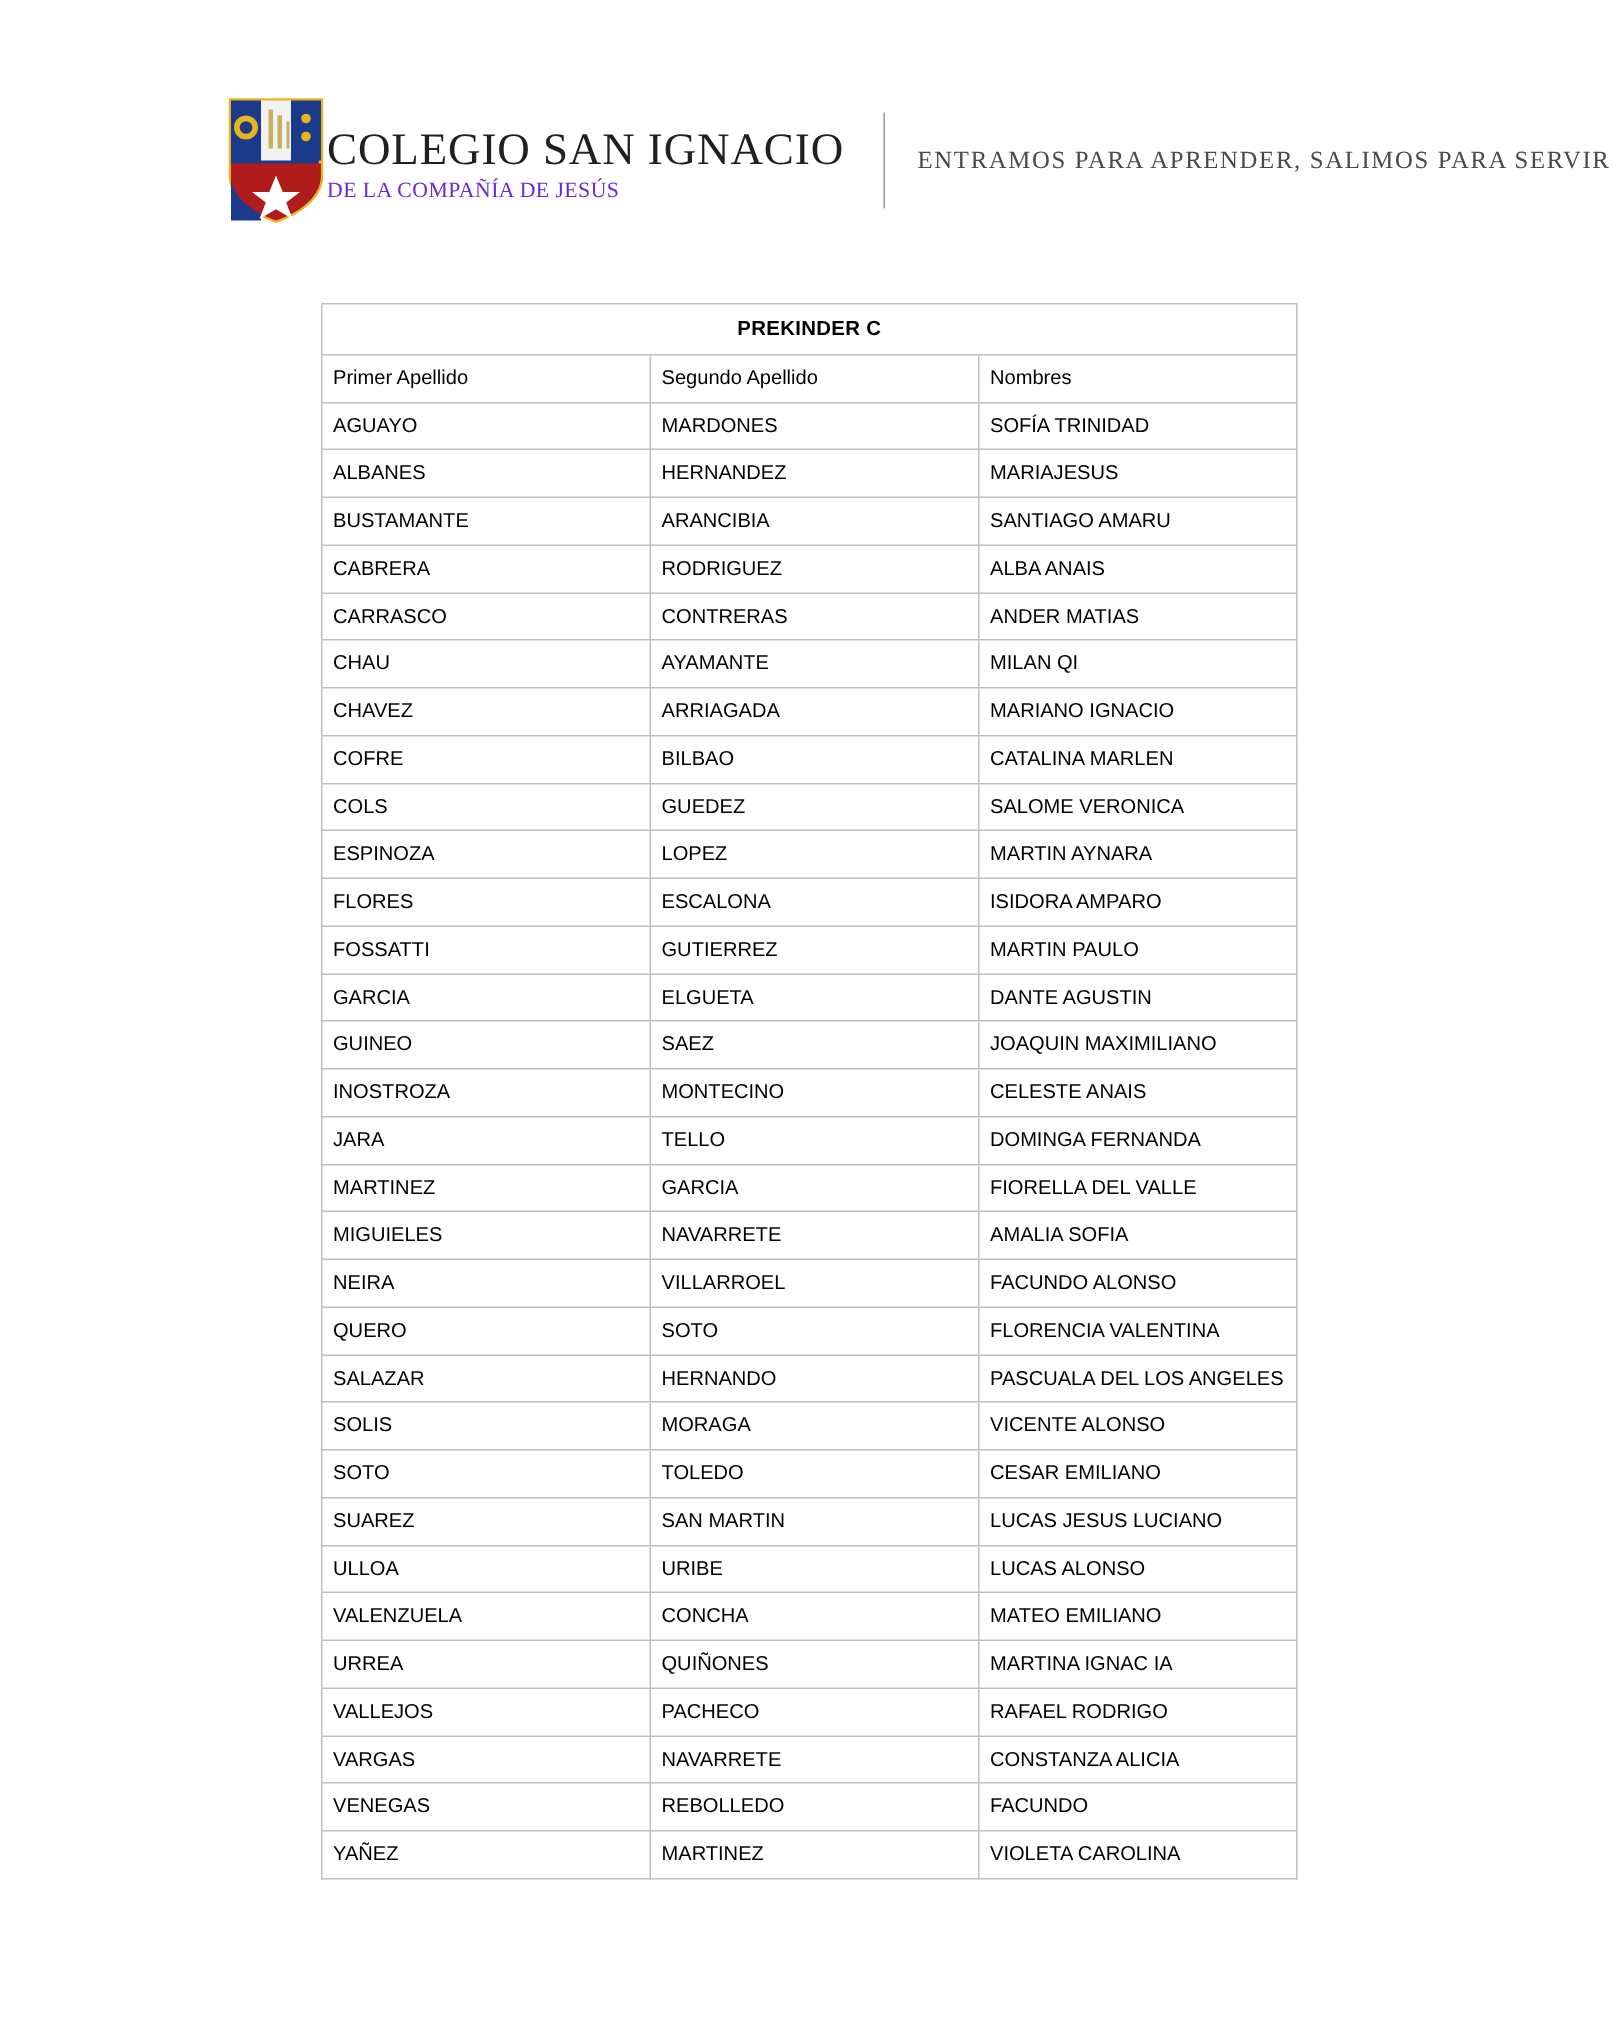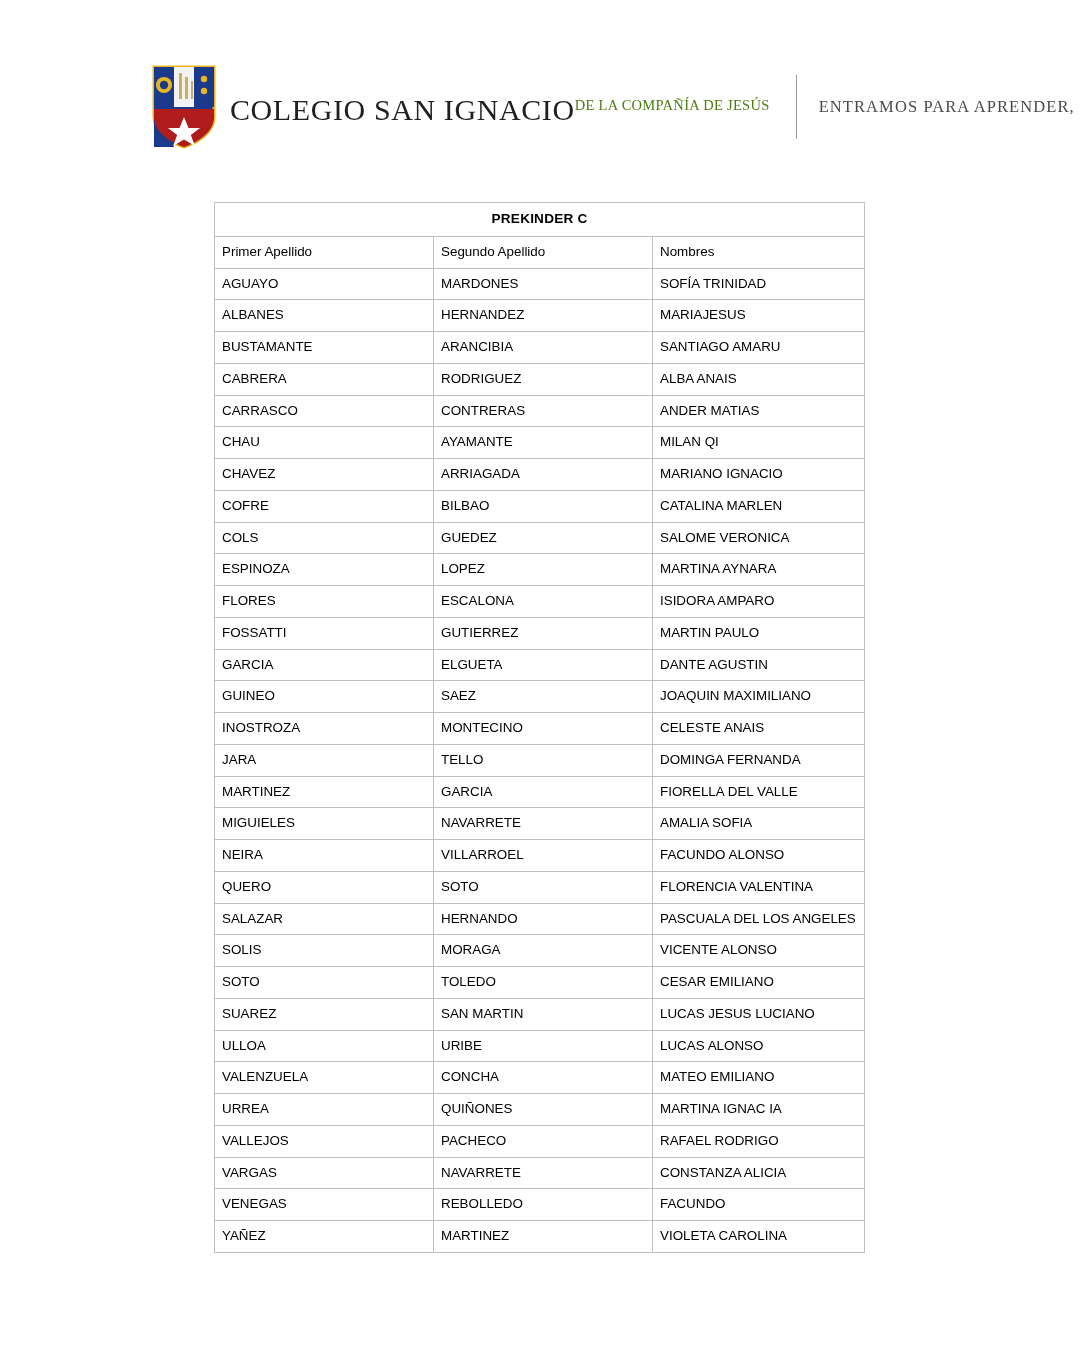--- a/index.html
+++ b/index.html
@@ -32,38 +32,38 @@
   }
   .crest {
     position: relative;
     width: 64px;
     height: 84px;
     flex: 0 0 auto;
   }
   .crest svg { display: block; }
 
   .logo-text {
-    margin-left: 14px;
+    margin-left: 2px;
     display: flex;
-    flex-direction: row;
+    flex-direction: column;
     justify-content: center;
     padding-top: 6px;
   }
   .logo-main {
     font-family: "Liberation Serif", serif;
     font-size: 30px;
     letter-spacing: 0.6px;
     color: #231f20;
     line-height: 1.05;
     white-space: nowrap;
   }
   .logo-sub {
     font-family: "Liberation Serif", serif;
     font-size: 14.5px;
-    color: #4d7c0f;
+    color: #6d28d9;
     letter-spacing: 0.3px;
     margin-top: 3px;
     white-space: nowrap;
   }
   .divider-v {
     width: 1px;
     height: 64px;
     background: #9a9a9a;
     margin: 0 22px 0 26px;
   }
@@ -206,21 +206,21 @@
             <td>CATALINA MARLEN</td>
           </tr>
           <tr class="data-row">
             <td>COLS</td>
             <td>GUEDEZ</td>
             <td>SALOME VERONICA</td>
           </tr>
           <tr class="data-row">
             <td>ESPINOZA</td>
             <td>LOPEZ</td>
-            <td>MARTINA AYNARA</td>
+            <td>MARTIN AYNARA</td>
           </tr>
           <tr class="data-row">
             <td>FLORES</td>
             <td>ESCALONA</td>
             <td>ISIDORA AMPARO</td>
           </tr>
           <tr class="data-row">
             <td>FOSSATTI</td>
             <td>GUTIERREZ</td>
             <td>MARTIN PAULO</td>

